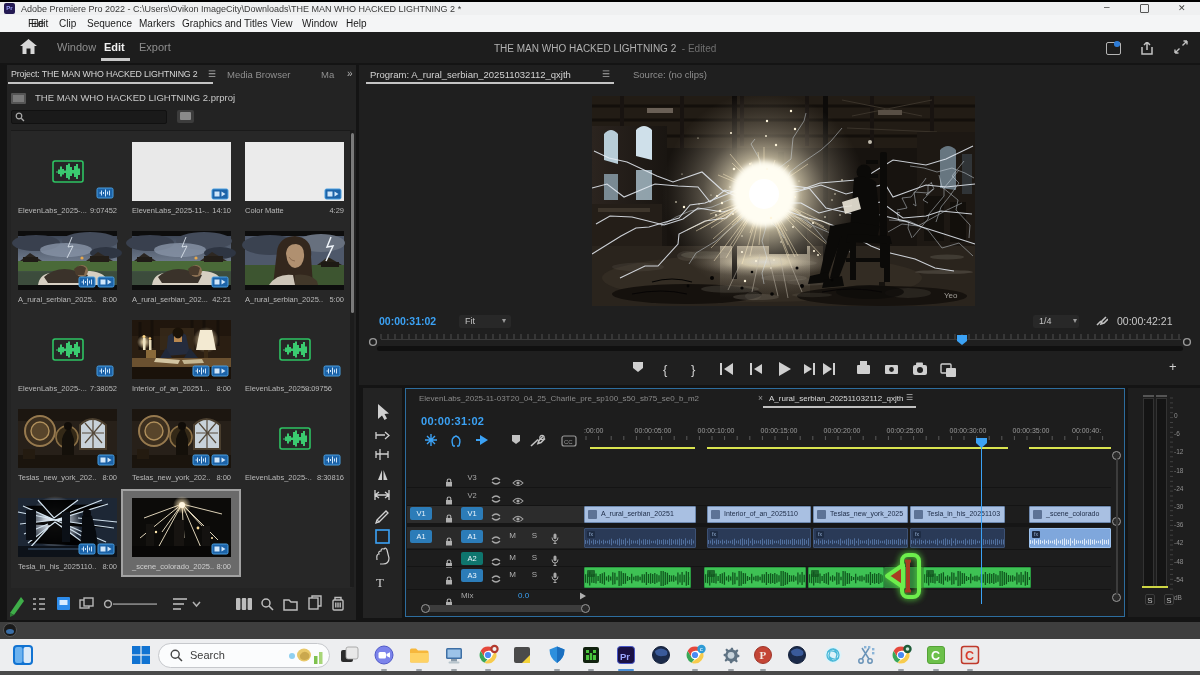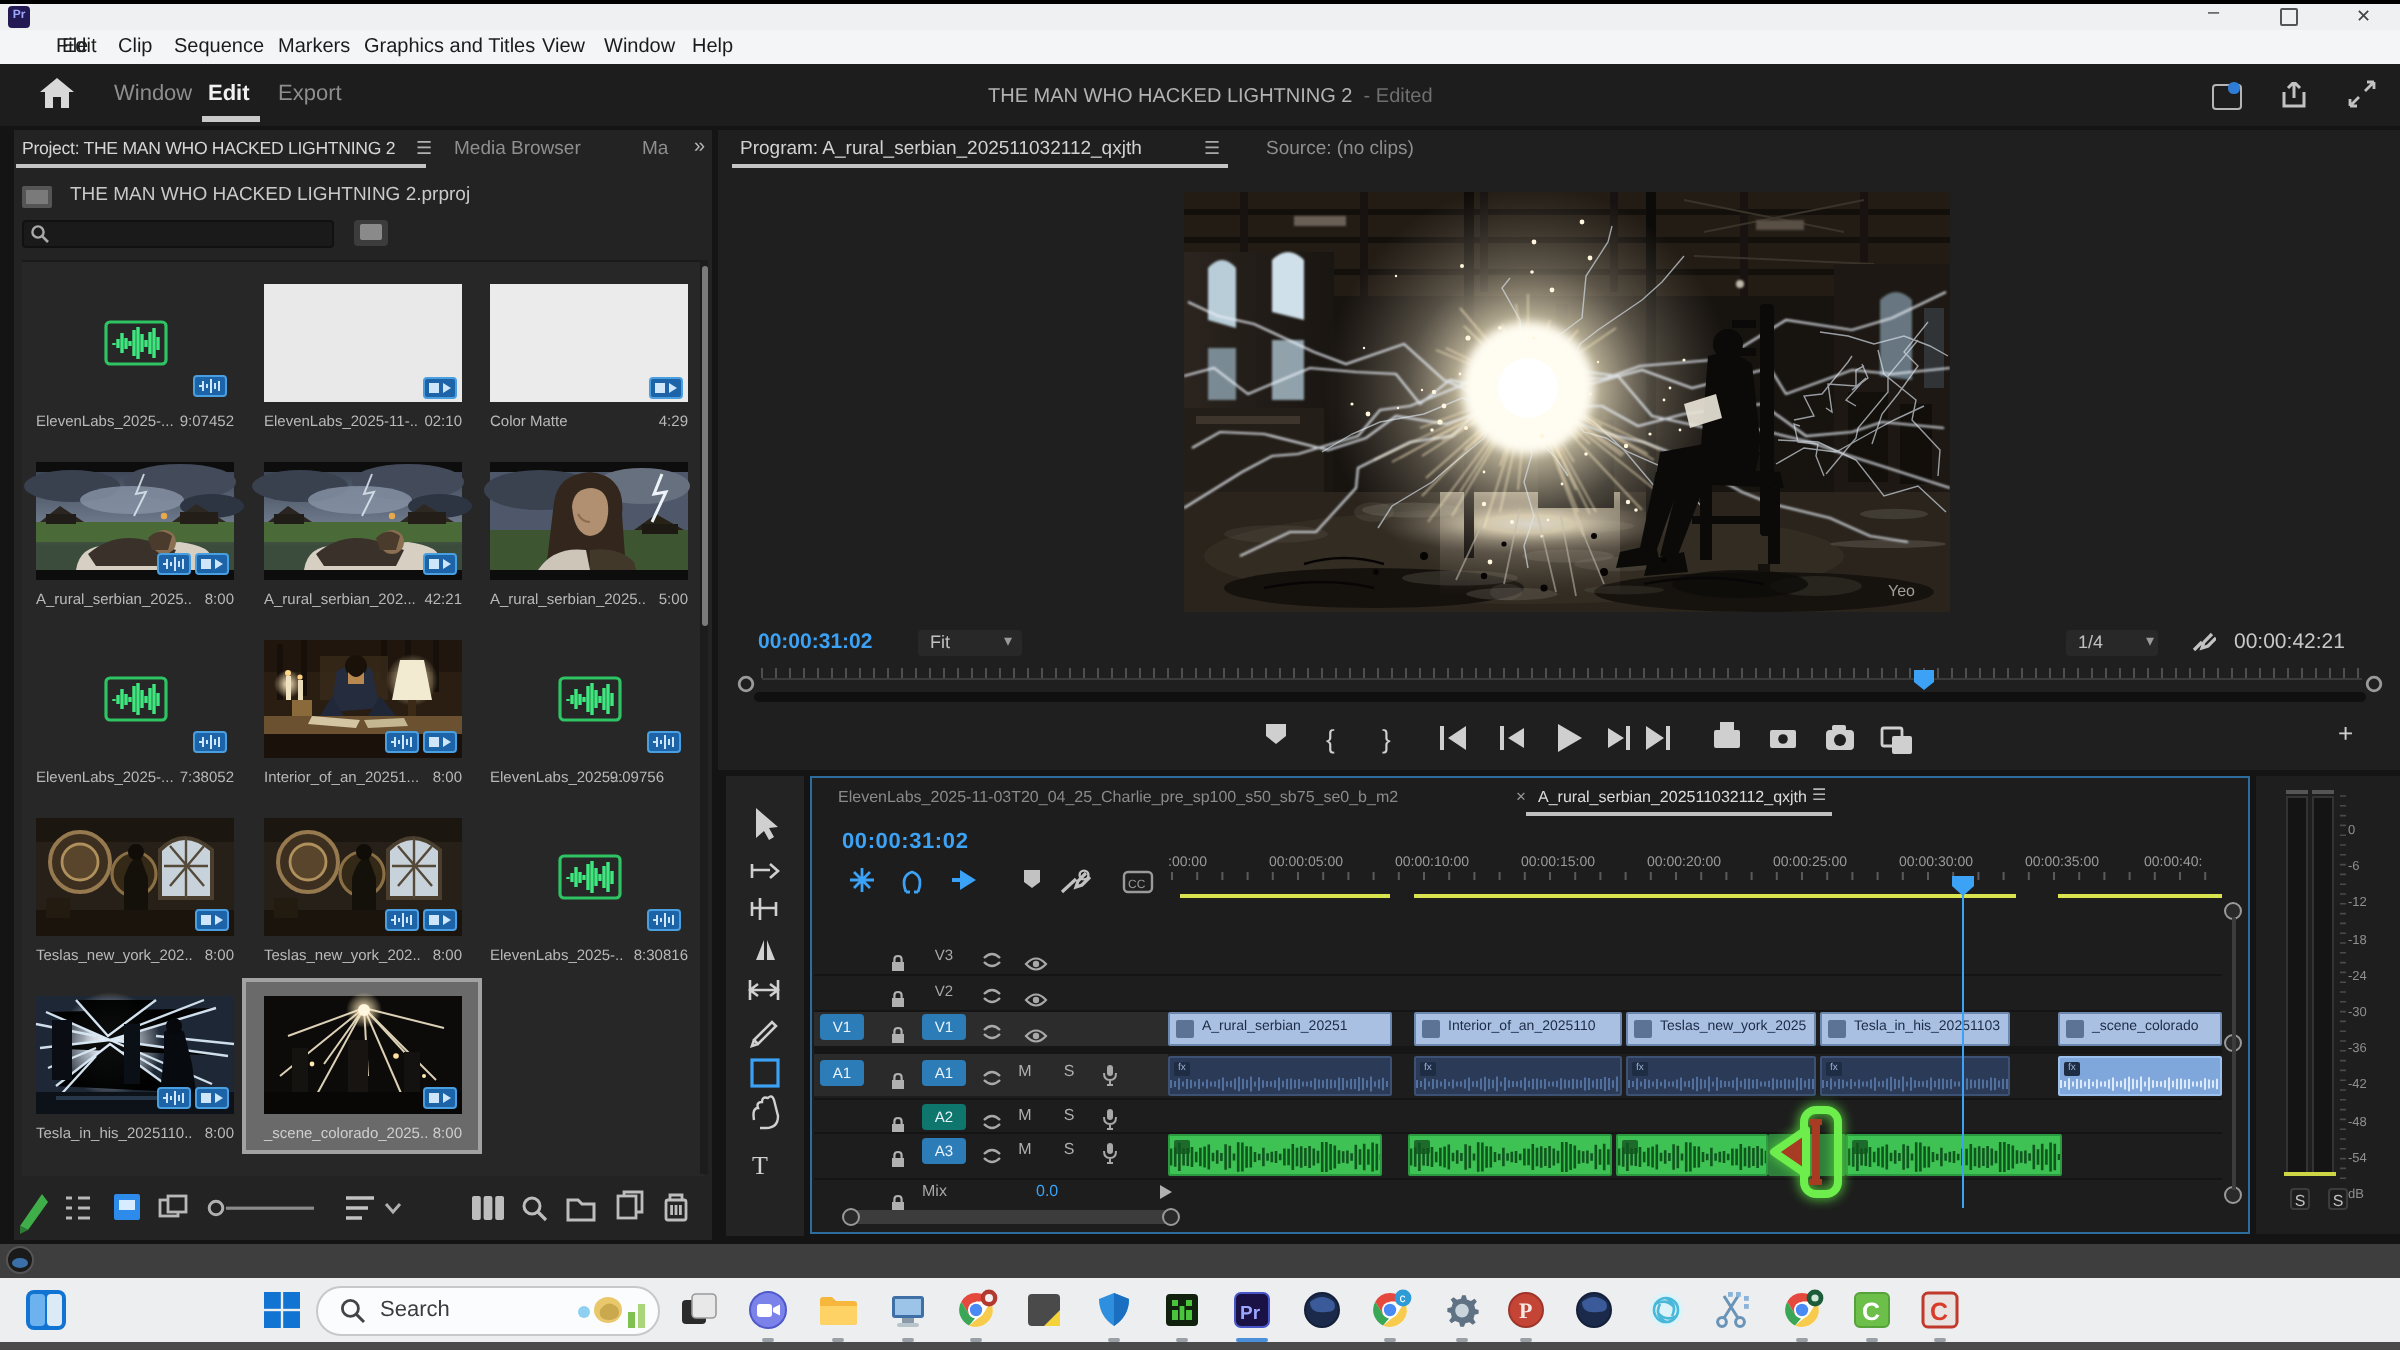--- a/index.html
+++ b/index.html
@@ -8,20 +8,21 @@
   #stage{position:relative;width:1200px;height:675px;background:#141414;}
   .cap{font-size:7.5px;color:#b9b9b9;white-space:nowrap;}
 </style>
 </head>
 <body>
 <div id="stage">
 
   <div class="abs" style="left:0;top:0;width:1200px;height:2px;background:#000;"></div>
   <div class="abs" style="left:0;top:2px;width:1200px;height:13px;background:#eff0f1;"></div>
   <div class="abs" style="left:4px;top:3px;width:11px;height:11px;background:#241a53;border-radius:2px;color:#9fa8ff;font-size:6px;font-weight:bold;text-align:center;line-height:11px;">Pr</div>
+  <div class="abs" style="left:21px;top:3.5px;font-size:9px;color:#3a3a3a;white-space:nowrap;">Adobe Premiere Pro 2022 - C:\Users\Ovikon ImageCity\Downloads\THE MAN WHO HACKED LIGHTNING 2 *</div>
   <div class="abs" style="left:1104px;top:1px;font-size:10px;color:#444;">–</div>
   <div class="abs" style="left:1140px;top:4px;width:7px;height:7px;border:1px solid #555;border-radius:1px;"></div>
   <div class="abs" style="left:1178px;top:2.5px;font-size:9px;color:#444;">✕</div>
 
   <div class="abs" style="left:0;top:15px;width:1200px;height:17px;background:#f4f5f6;"></div>
   <div class="abs" style="left:0;top:18px;width:1200px;height:12px;font-size:10px;color:#1b1b1b;">
     <span class="abs" style="left:4px;padding-left:24px;">File</span>
     <span class="abs" style="left:31px;">Edit</span>
     <span class="abs" style="left:59px;">Clip</span>
     <span class="abs" style="left:87px;">Sequence</span>
@@ -269,21 +270,21 @@
       <use href="#th-tbl" x="11" y="368"></use>
       <use href="#abdg" x="72" y="414"></use>
         <use href="#vbdg" x="91" y="414"></use>
       <use href="#th-colo" x="125" y="368"></use>
       <use href="#vbdg" x="205" y="414"></use>
     </svg>
     <div id="caps">
       <div class="abs cap" style="left:11px;top:141px;color:#b9b9b9;">ElevenLabs_2025-...</div>
       <div class="abs cap" style="left:11px;top:141px;width:99px;text-align:right;color:#b9b9b9;">9:07452</div>
       <div class="abs cap" style="left:125px;top:141px;color:#b9b9b9;">ElevenLabs_2025-11-..</div>
-      <div class="abs cap" style="left:125px;top:141px;width:99px;text-align:right;color:#b9b9b9;">02:10</div>
+      <div class="abs cap" style="left:125px;top:141px;width:99px;text-align:right;color:#b9b9b9;">14:10</div>
       <div class="abs cap" style="left:238px;top:141px;color:#b9b9b9;">Color Matte</div>
       <div class="abs cap" style="left:238px;top:141px;width:99px;text-align:right;color:#b9b9b9;">4:29</div>
       <div class="abs cap" style="left:11px;top:230px;color:#b9b9b9;">A_rural_serbian_2025..</div>
       <div class="abs cap" style="left:11px;top:230px;width:99px;text-align:right;color:#b9b9b9;">8:00</div>
       <div class="abs cap" style="left:125px;top:230px;color:#b9b9b9;">A_rural_serbian_202...</div>
       <div class="abs cap" style="left:125px;top:230px;width:99px;text-align:right;color:#b9b9b9;">42:21</div>
       <div class="abs cap" style="left:238px;top:230px;color:#b9b9b9;">A_rural_serbian_2025..</div>
       <div class="abs cap" style="left:238px;top:230px;width:99px;text-align:right;color:#b9b9b9;">5:00</div>
       <div class="abs cap" style="left:11px;top:319px;color:#b9b9b9;">ElevenLabs_2025-...</div>
       <div class="abs cap" style="left:11px;top:319px;width:99px;text-align:right;color:#b9b9b9;">7:38052</div>

